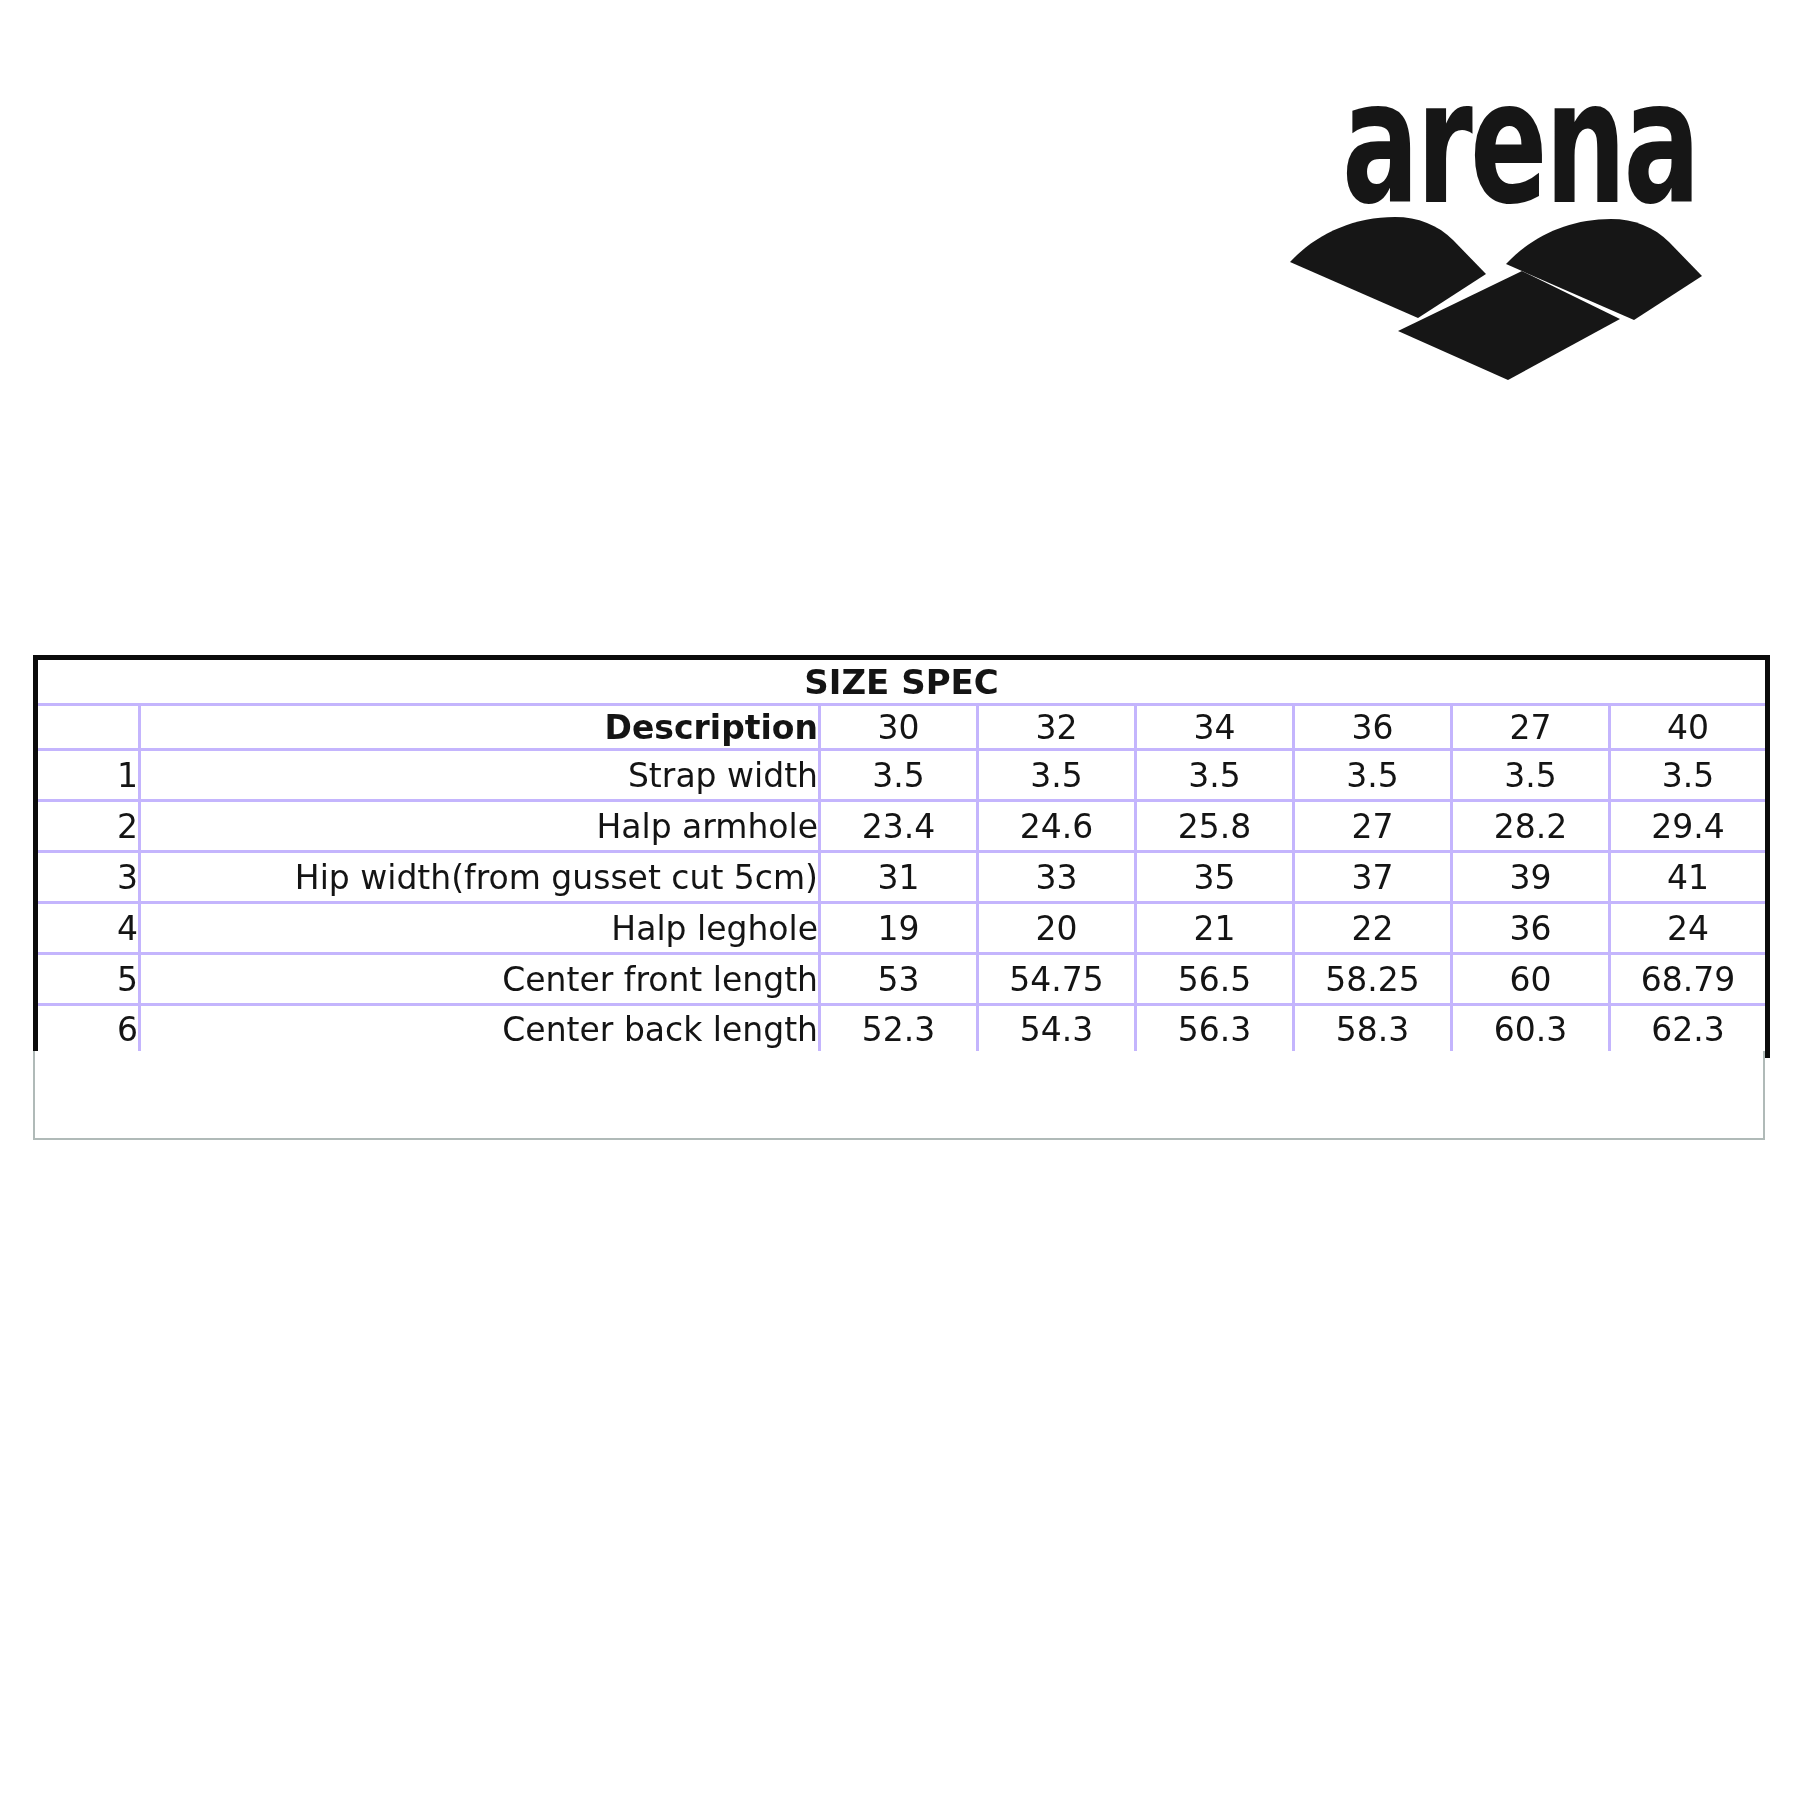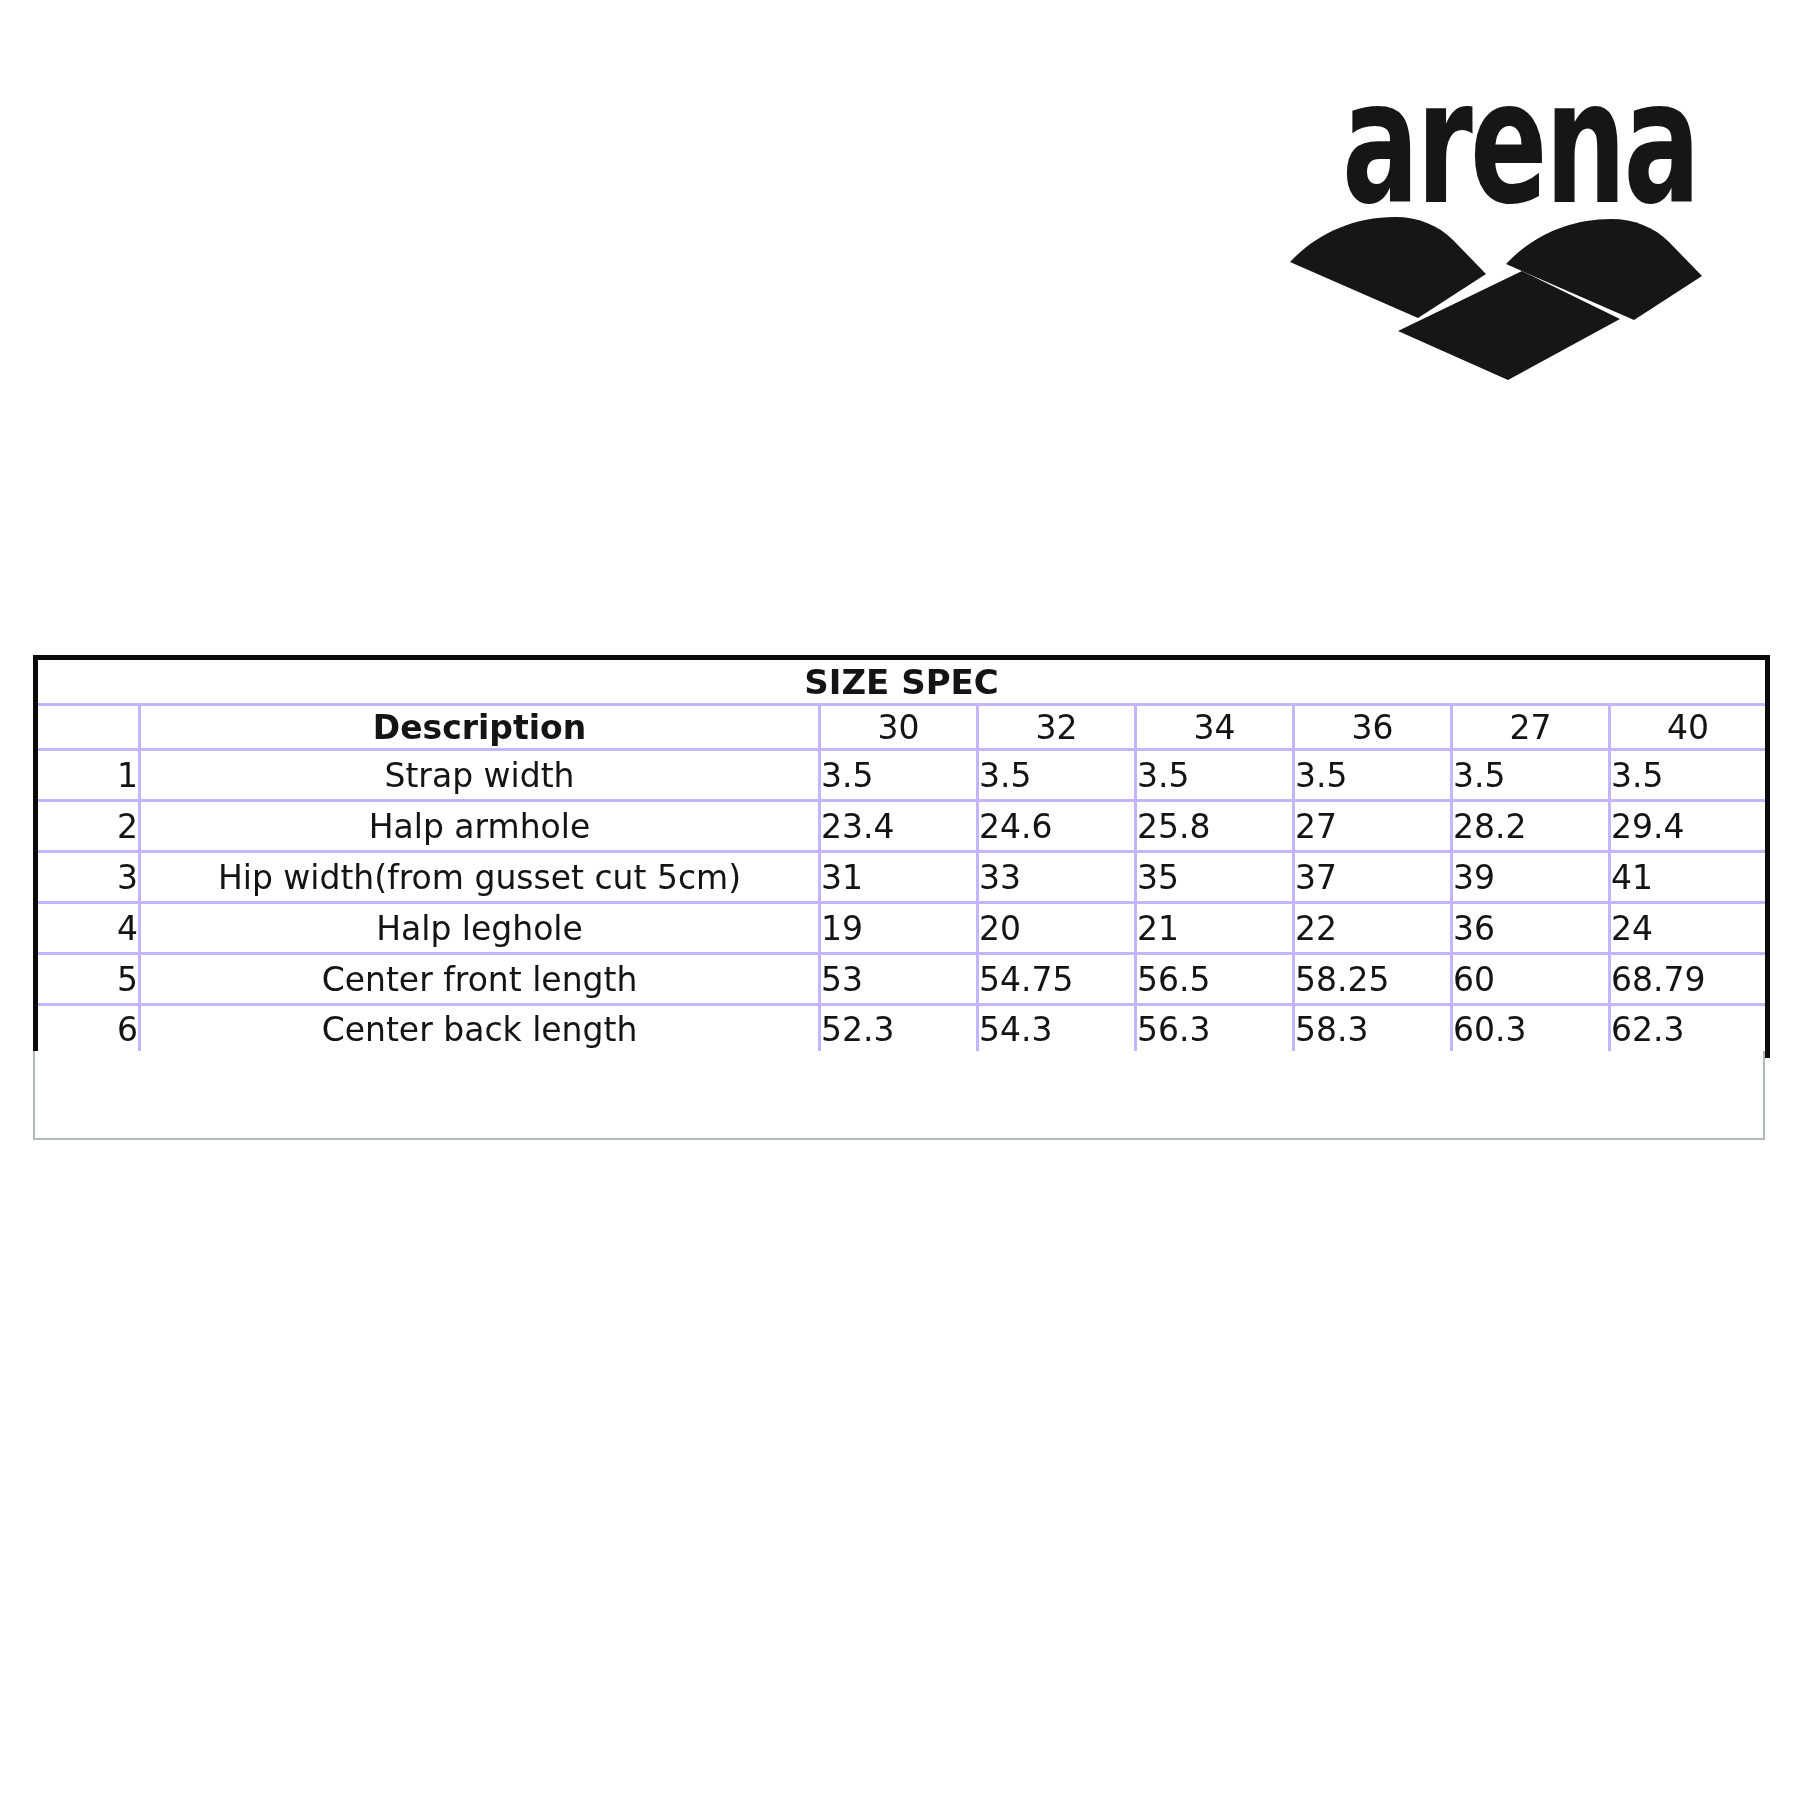--- a/index.html
+++ b/index.html
@@ -61,32 +61,32 @@
   .title-cell {
     text-align: center;
     font-weight: bold;
     font-size: 34px;
   }
   .numcol {
     text-align: right;
     padding-right: 8px;
   }
   .desc {
-    text-align: center;
+    text-align: right;
     padding-left: 9px;
   }
   .desc-head {
     font-weight: bold;
   }
   .size-head {
     text-align: center;
     font-weight: normal;
   }
   .val {
-    text-align: left;
+    text-align: center;
     padding-left: 9px;
   }
 
   
   .footer-box {
     position: absolute;
     left: 33px;
     top: 1051px;
     width: 1732px;
     height: 89px;

